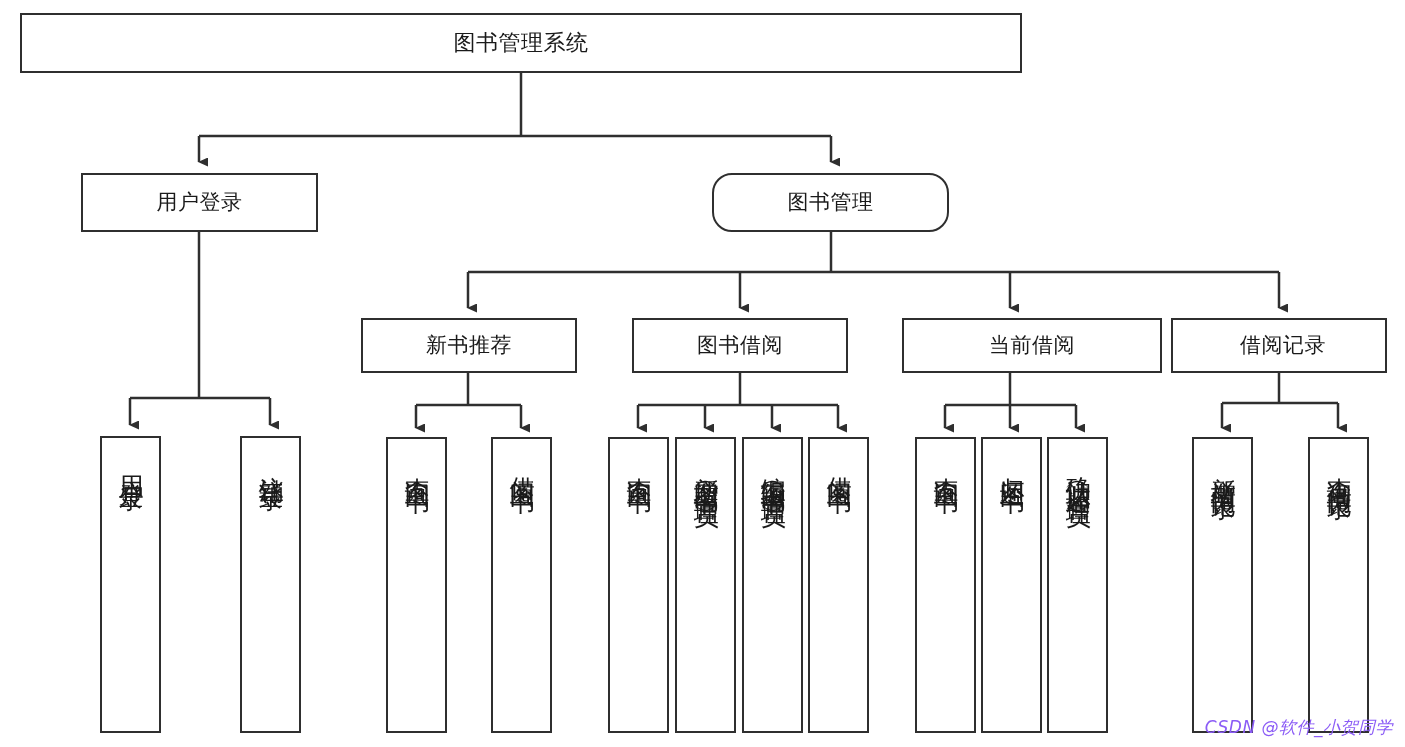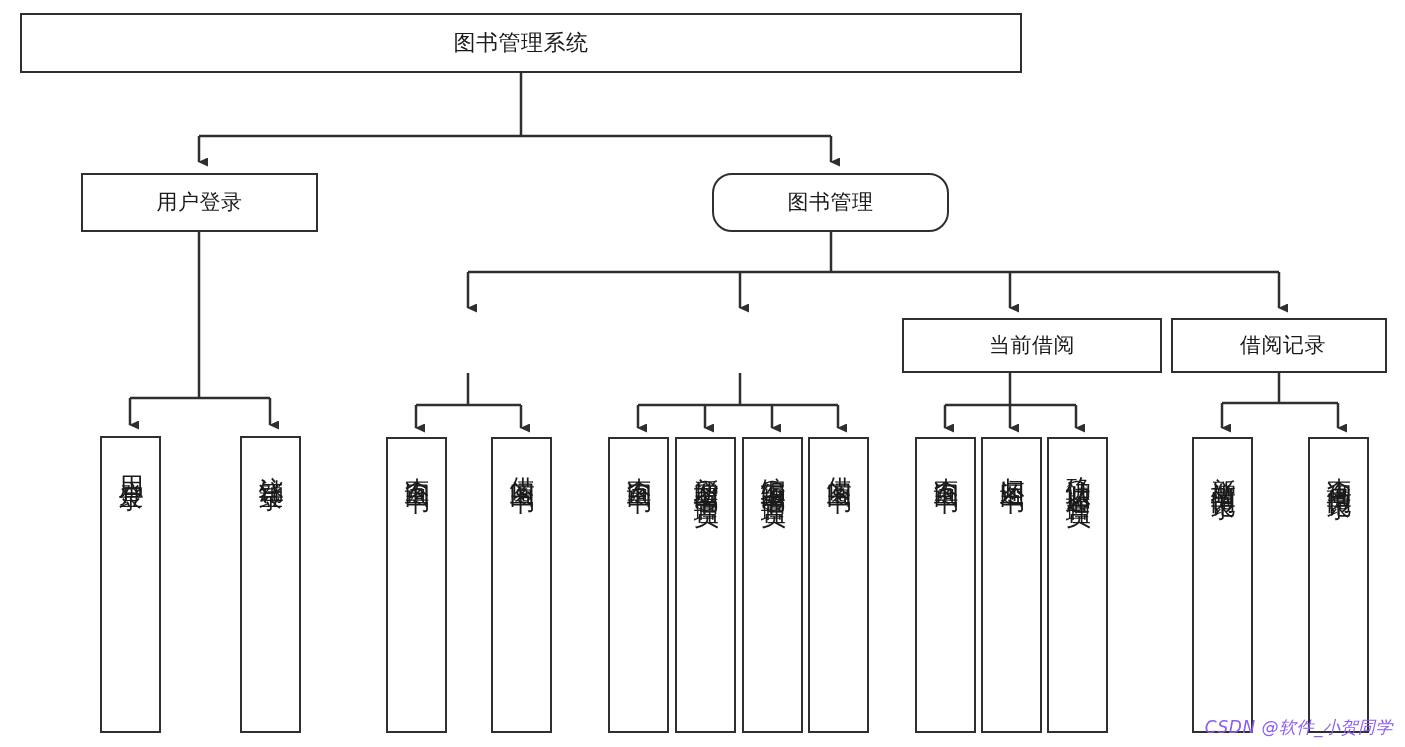--- a/index.html
+++ b/index.html
@@ -137,20 +137,26 @@
     <span class="node-label">图书管理系统</span>
   </div>
 
   <div class="node horizontal" style="left:81px; top:173px; width:237px; height:59px;">
     <span class="node-label">用户登录</span>
   </div>
   <div class="node horizontal" style="left:712px; top:173px; width:237px; height:59px;border-radius:20px;">
     <span class="node-label">图书管理</span>
   </div>
 
+  <div class="node horizontal" style="left:361px; top:318px; width:216px; height:55px;">
+    <span class="node-label">新书推荐</span>
+  </div>
+  <div class="node horizontal" style="left:632px; top:318px; width:216px; height:55px;">
+    <span class="node-label">图书借阅</span>
+  </div>
   <div class="node horizontal" style="left:902px; top:318px; width:260px; height:55px;">
     <span class="node-label">当前借阅</span>
   </div>
   <div class="node horizontal" style="left:1171px; top:318px; width:216px; height:55px;padding-left:8px;">
     <span class="node-label">借阅记录</span>
   </div>
 
   <div class="node vertical" style="left:100px; top:436px; width:61px; height:297px;">
     <span class="node-label">用户登录</span>
   </div>

